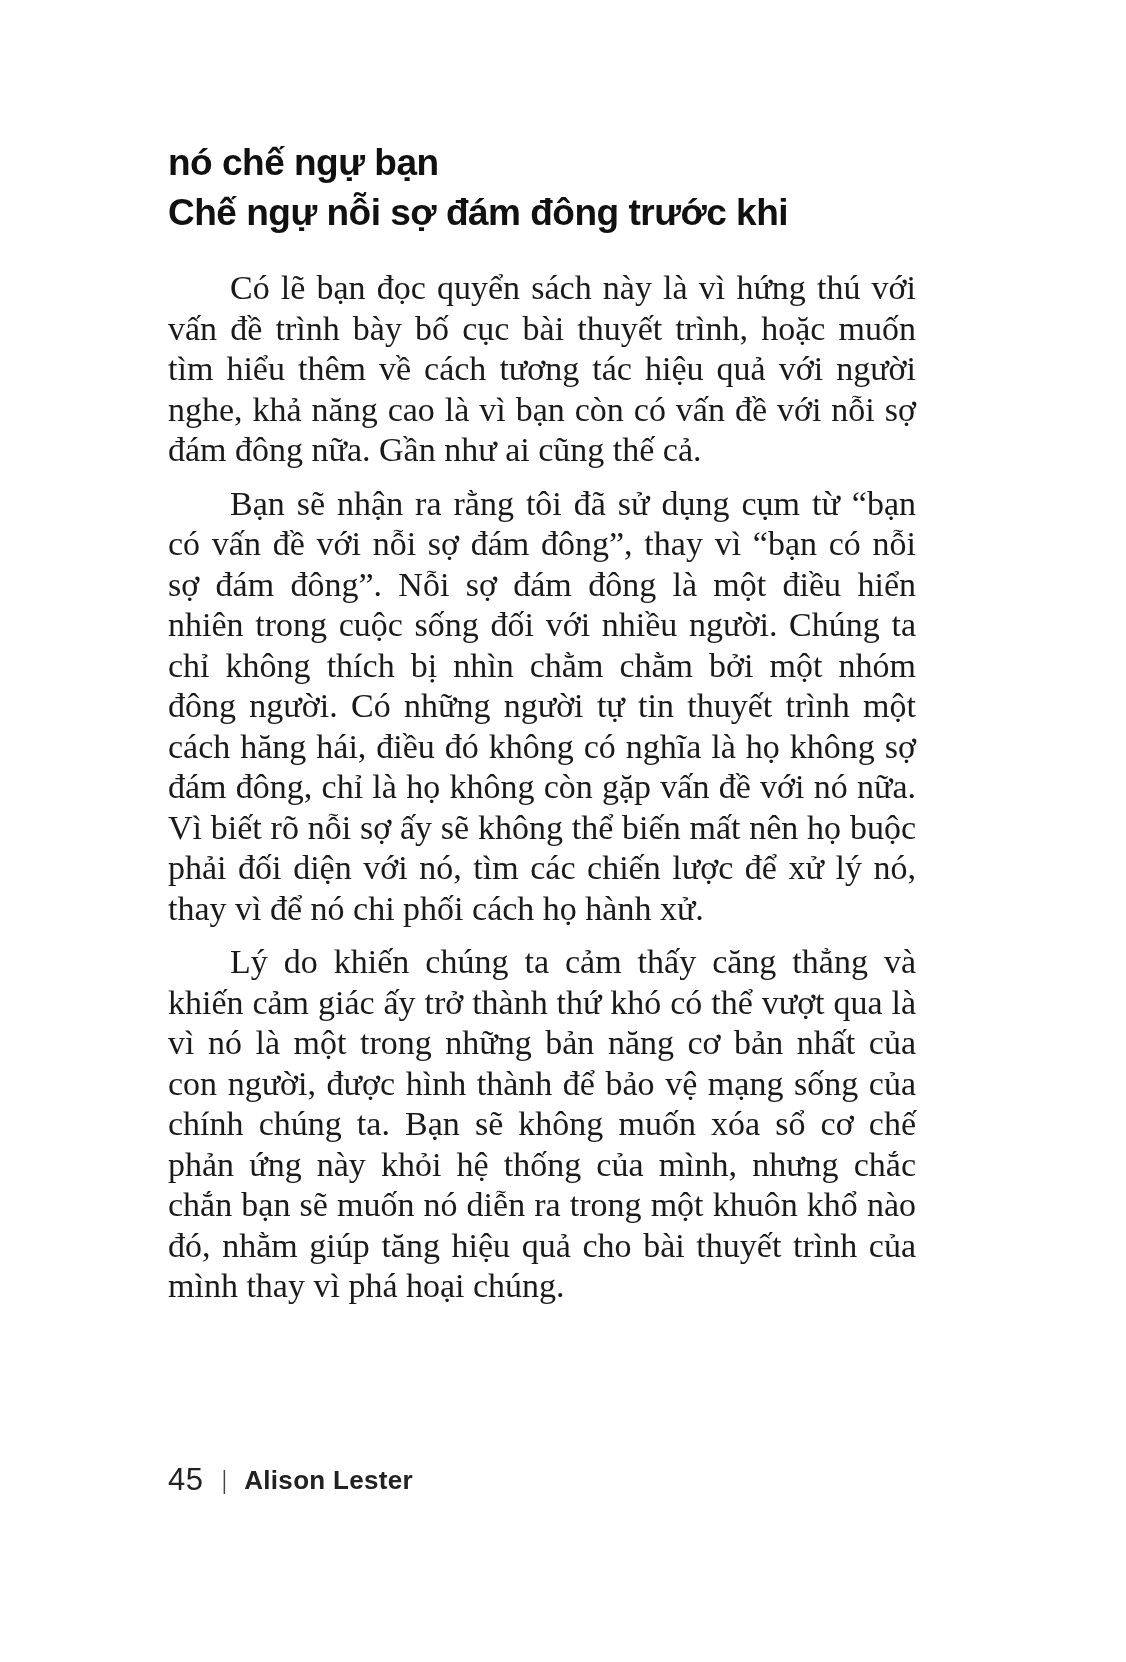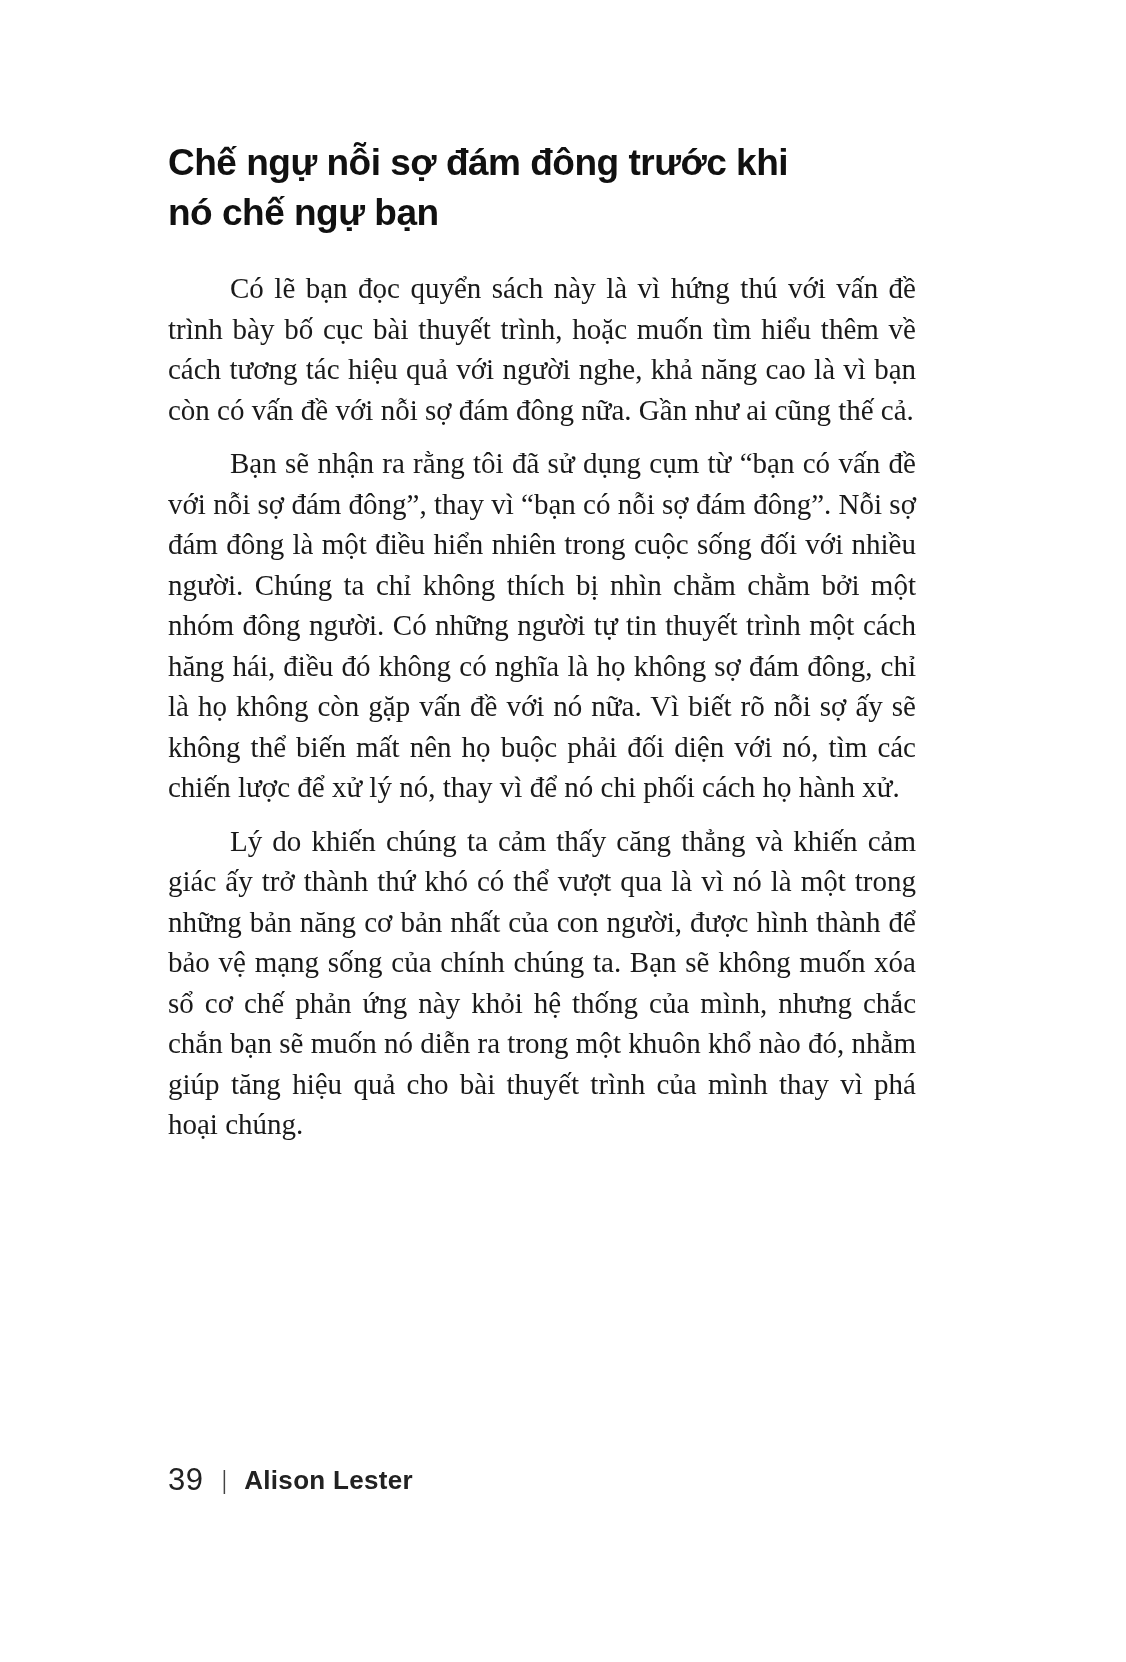--- a/index.html
+++ b/index.html
@@ -27,21 +27,21 @@
     line-height: 50px;
     letter-spacing: -0.5px;
     color: #111111;
     margin: 0 0 30px 0;
   }
   .chapter-heading .hline {
     display: block;
   }
   .body-text p {
     font-family: "Liberation Serif", serif;
-    font-size: 29px;
+    font-size: 34px;
     line-height: 40.5px;
     color: #1a1a1a;
     text-align: justify;
     text-indent: 62px;
     margin: 8px 0 13px 0;
   }
   .page-footer {
     position: absolute;
     left: 168px;
     top: 1462px;
@@ -67,27 +67,27 @@
     font-weight: 700;
     letter-spacing: 0.3px;
   }
 </style>
 </head>
 <body>
 
 <div class="book-page">
   <div class="content">
     <h1 class="chapter-heading">
+      <span class="hline">nó chế ngự bạn</span>
       <span class="hline">Chế ngự nỗi sợ đám đông trước khi</span>
-      <span class="hline">nó chế ngự bạn</span>
     </h1>
     <div class="body-text">
       <p>Có lẽ bạn đọc quyển sách này là vì hứng thú với vấn đề trình bày bố cục bài thuyết trình, hoặc muốn tìm hiểu thêm về cách tương tác hiệu quả với người nghe, khả năng cao là vì bạn còn có vấn đề với nỗi sợ đám đông nữa. Gần như ai cũng thế cả.</p>
       <p>Bạn sẽ nhận ra rằng tôi đã sử dụng cụm từ “bạn có vấn đề với nỗi sợ đám đông”, thay vì “bạn có nỗi sợ đám đông”. Nỗi sợ đám đông là một điều hiển nhiên trong cuộc sống đối với nhiều người. Chúng ta chỉ không thích bị nhìn chằm chằm bởi một nhóm đông người. Có những người tự tin thuyết trình một cách hăng hái, điều đó không có nghĩa là họ không sợ đám đông, chỉ là họ không còn gặp vấn đề với nó nữa. Vì biết rõ nỗi sợ ấy sẽ không thể biến mất nên họ buộc phải đối diện với nó, tìm các chiến lược để xử lý nó, thay vì để nó chi phối cách họ hành xử.</p>
       <p>Lý do khiến chúng ta cảm thấy căng thẳng và khiến cảm giác ấy trở thành thứ khó có thể vượt qua là vì nó là một trong những bản năng cơ bản nhất của con người, được hình thành để bảo vệ mạng sống của chính chúng ta. Bạn sẽ không muốn xóa sổ cơ chế phản ứng này khỏi hệ thống của mình, nhưng chắc chắn bạn sẽ muốn nó diễn ra trong một khuôn khổ nào đó, nhằm giúp tăng hiệu quả cho bài thuyết trình của mình thay vì phá hoại chúng.</p>
     </div>
   </div>
   <div class="page-footer">
-    <span class="page-number">39</span>
+    <span class="page-number">45</span>
     <span class="separator">|</span>
     <span class="author">Alison Lester</span>
   </div>
 </div>
 
 </body></html>

